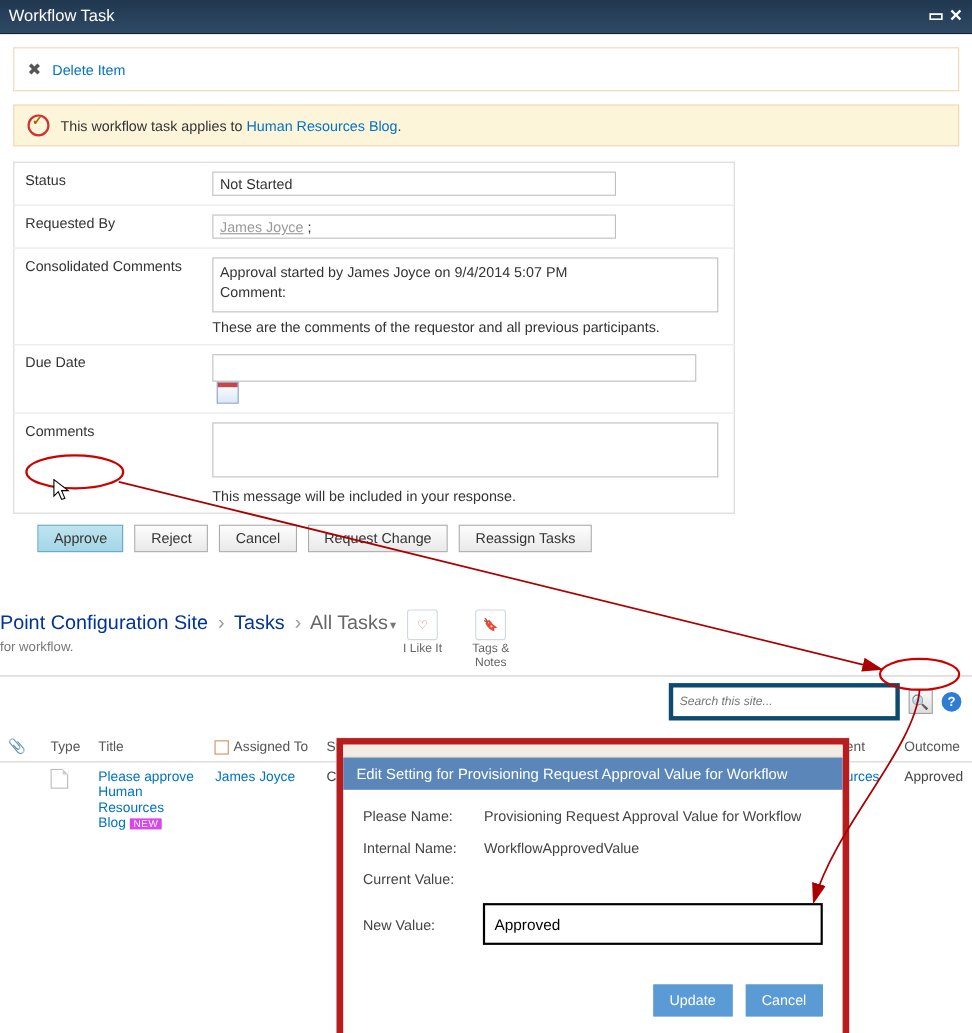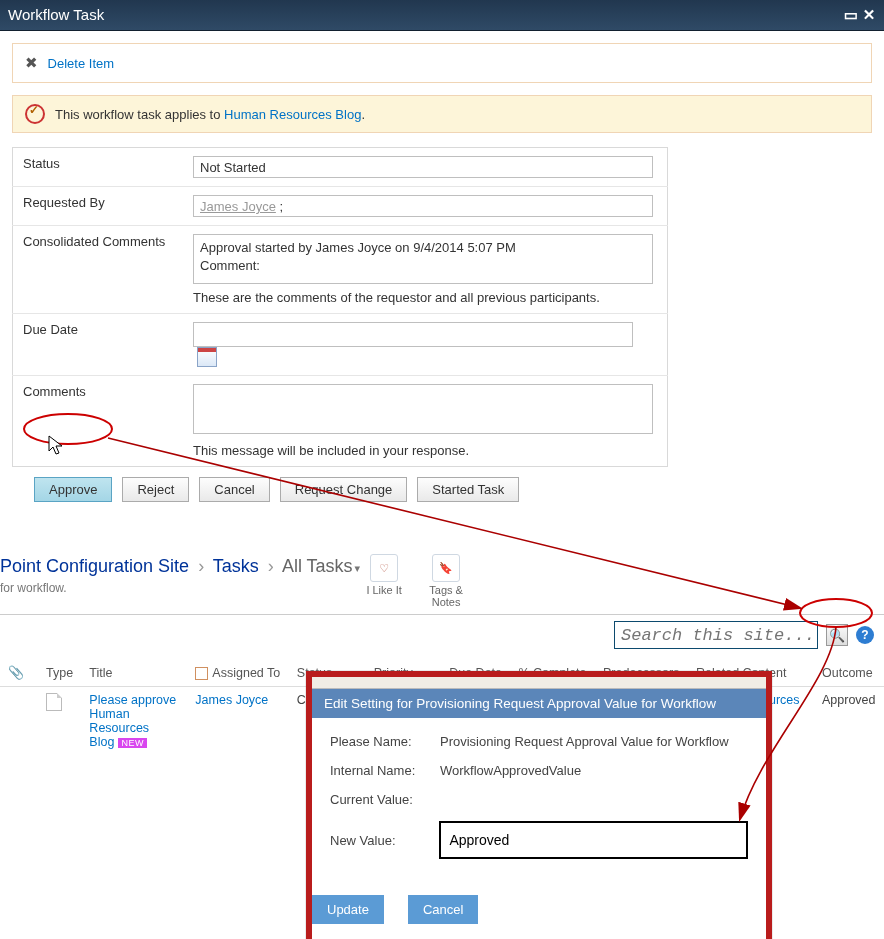--- a/index.html
+++ b/index.html
@@ -20,21 +20,21 @@
 .info-panel a{color:#0072c6;text-decoration:none}
 .info-ico{width:16px;height:16px;display:inline-block;border-radius:50%;border:2px solid #c33;position:relative}
 .info-ico::after{content:"✓";position:absolute;top:-3px;left:2px;font-size:12px;color:#b06000;font-weight:bold}
 
 
 .frm{margin:14px 0 0 0;border:1px solid #d9d9d9;border-collapse:collapse;width:656px}
 .frm td{border-top:1px solid #e6e6e6;padding:8px 10px;vertical-align:top;font-size:13px;color:#333}
 .frm tr:first-child td{border-top:none}
 .frm td.lbl{width:150px}
 .inp{border:1px solid #bfbfbf;padding:4px 6px;font-size:13px;font-family:inherit;box-sizing:border-box}
-.ro{width:460px;height:22px;line-height:14px}
+.ro{width:367px;height:22px;line-height:14px}
 .req a{color:#999;text-decoration:underline}
 .comment-box{width:460px;height:50px;line-height:1.35;font-family:inherit}
 .hint{font-size:13px;color:#333;margin-top:6px}
 .due-row{position:relative}
 .due-inp{width:440px}
 .cal-ico{display:inline-block;width:18px;height:18px;border:1px solid #8aa4c8;background:linear-gradient(#fff,#dbe8f7);position:relative;margin-left:4px;vertical-align:middle}
 .cal-ico::before{content:"";position:absolute;top:0;left:0;right:0;height:4px;background:#c44}
 .comm-area{width:460px;height:50px;resize:none}
 
 
@@ -48,21 +48,21 @@
 .bc{font-size:18px;color:#666;padding:2px 0 0 0}
 .bc a{color:#003399;text-decoration:none;font-size:18px}
 .bc .sep{color:#999;padding:0 4px}
 .bc .chev{font-size:11px;color:#777;padding-left:2px;cursor:pointer}
 .bc-sub{color:#777;font-size:12px;margin-top:4px}
 .rb-tools{display:flex;gap:14px;align-items:flex-start}
 .rb-item{display:flex;flex-direction:column;align-items:center;font-size:11px;color:#666;width:48px}
 .rb-item .ic{width:26px;height:26px;border:1px solid #cfd8e2;border-radius:3px;margin-bottom:2px;display:flex;align-items:center;justify-content:center;color:#c07060}
 .lv-divider{border-top:1px solid #ccc;margin:6px 0 0 0}
 .searchrow{display:flex;justify-content:flex-end;align-items:center;gap:8px;padding:6px 10px 10px 0}
-.searchbox{border:1px solid #0c4a6e;width:190px;height:22px;padding:2px 6px;font-style:italic;color:#888;font-family:Liberation Mono, monospace;font-size:17px}
+.searchbox{border:4px solid #0c4a6e;width:190px;height:22px;padding:2px 6px;font-style:italic;color:#888;font-family:Liberation Sans, sans-serif;font-size:11px}
 .go{width:20px;height:20px;border:1px solid #999;background:linear-gradient(#fafafa,#ddd);display:flex;align-items:center;justify-content:center;cursor:pointer;color:#555}
 .help{width:18px;height:18px;border-radius:50%;background:#2d7dd2;color:#fff;font-weight:bold;display:flex;align-items:center;justify-content:center;font-size:12px;cursor:pointer}
 
 .tbl{width:100%;border-collapse:collapse;font-size:12.5px;color:#444}
 .tbl th{text-align:left;font-weight:normal;color:#555;padding:6px 8px;border-bottom:1px solid #ddd;vertical-align:bottom}
 .tbl th .people-ico{display:inline-block;width:11px;height:11px;border:1px solid #d09060;margin-right:4px;vertical-align:middle}
 .tbl td{padding:6px 8px;vertical-align:top}
 .tbl a{color:#0072c6;text-decoration:none}
 .doc-ico{display:inline-block;width:14px;height:16px;border:1px solid #bbb;background:#fff;position:relative}
 .doc-ico::after{content:"";position:absolute;right:-1px;top:-1px;border-top:5px solid #fff;border-left:5px solid #ccc}
@@ -70,21 +70,21 @@
 .clip{font-size:13px;color:#888}
 
 
 .editdlg{position:absolute;left:306px;top:671px;width:454px;border:6px solid #b91c1c;background:#fff;box-shadow:0 0 1px #888}
 .editdlg .ghost{height:11px;background:#f1ede5;border-bottom:1px solid #bbb}
 .editdlg .hdr{background:#5b86b9;color:#fff;padding:7px 12px;font-size:13.5px}
 .editdlg .body{padding:16px 18px 14px 18px}
 .editdlg .row{display:flex;margin-bottom:14px;align-items:center;font-size:13px;color:#444}
 .editdlg .row .k{width:110px}
 .editdlg .nv{border:2px solid #000;width:290px;height:30px;padding:2px 8px;font-size:14px;font-family:inherit}
-.editdlg .btns{display:flex;gap:24px;padding:8px 18px 16px 0}
+.editdlg .btns{display:flex;justify-content:flex-end;gap:12px;padding:8px 18px 16px 0}
 .bluebtn{background:#5b9bd5;color:#fff;border:1px solid #5b9bd5;padding:6px 14px;font-size:13px;cursor:pointer;font-family:inherit}
 
 
 .cursor{position:absolute;left:48px;top:435px;pointer-events:none}
 </style>
 </head>
 <body>
 
 <div class="dlg-hdr">
   <span>Workflow Task</span>
@@ -144,21 +144,21 @@
       </td>
     </tr>
   </tbody>
     </table>
 
   <div class="btnrow">
     <button class="spbtn approve">Approve</button>
     <button class="spbtn">Reject</button>
     <button class="spbtn">Cancel</button>
     <button class="spbtn">Request Change</button>
-    <button class="spbtn">Started Task</button>
+    <button class="spbtn">Reassign Tasks</button>
   </div>
 </div>
 
 <div class="listview">
   <div class="lv-top">
     <div>
       <div class="bc">
         <a href="#">Point Configuration Site</a>
         <span class="sep">›</span>
         <a href="#">Tasks</a>

